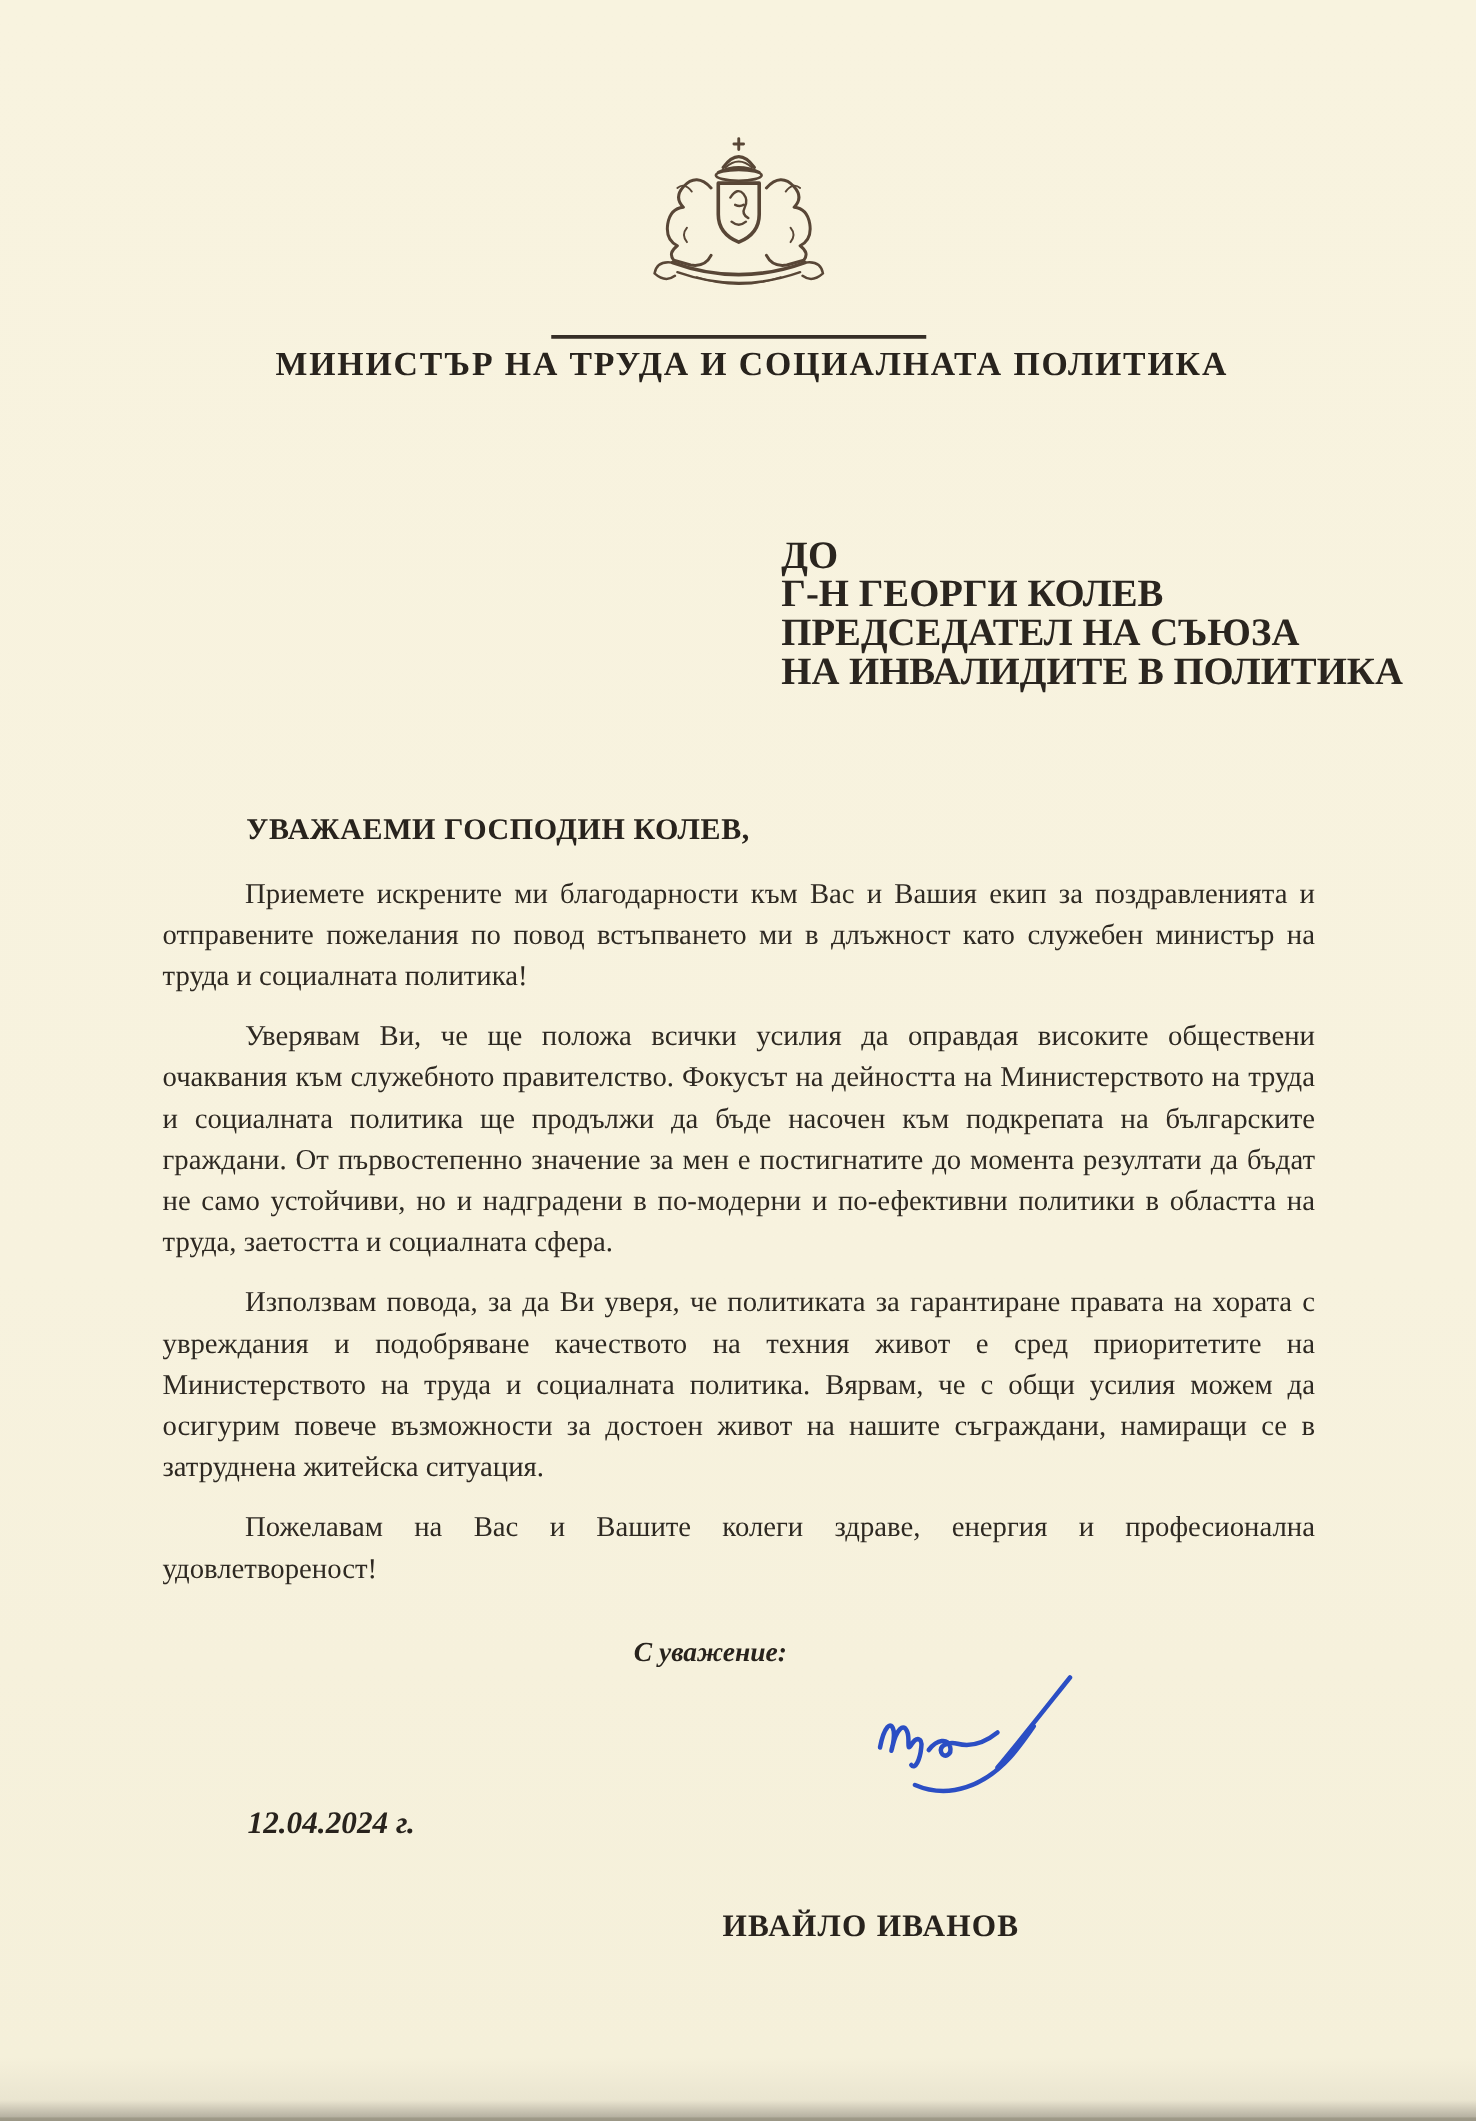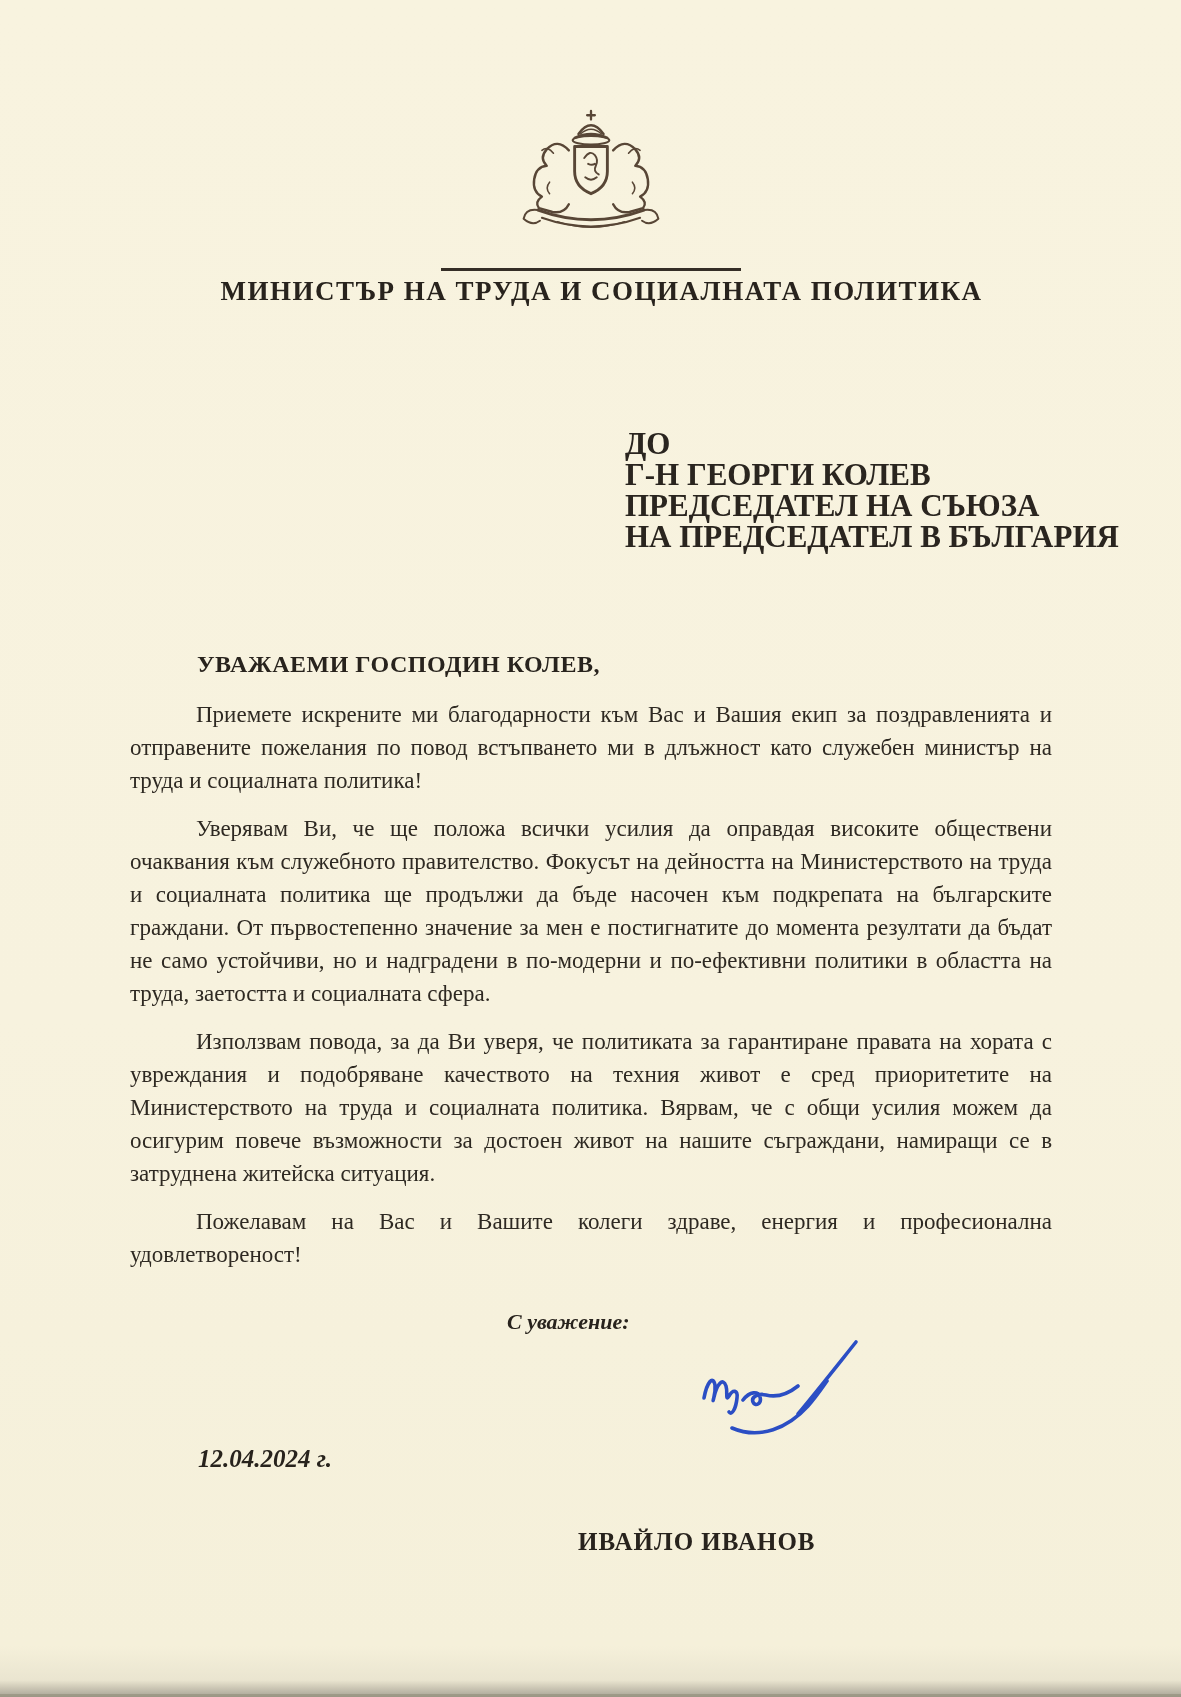--- a/index.html
+++ b/index.html
@@ -178,21 +178,21 @@
       </g>
     </svg>
   </div>
   <div class="letterhead-rule"></div>
   <div class="ministry">МИНИСТЪР НА ТРУДА И СОЦИАЛНАТА ПОЛИТИКА</div>
 
   <div class="recipient">
     <div>ДО</div>
     <div>Г-Н ГЕОРГИ КОЛЕВ</div>
     <div>ПРЕДСЕДАТЕЛ НА СЪЮЗА</div>
-    <div>НА ПРЕДСЕДАТЕЛ В БЪЛГАРИЯ</div>
+    <div>НА ИНВАЛИДИТЕ В ПОЛИТИКА</div>
   </div>
 
   <div class="salutation">УВАЖАЕМИ ГОСПОДИН КОЛЕВ,</div>
 
   <div class="body-text">
     <p>Приемете искрените ми благодарности към Вас и Вашия екип за поздравленията и отправените пожелания по повод встъпването ми в длъжност като служебен министър на труда и социалната политика!</p>
     <p>Уверявам Ви, че ще положа всички усилия да оправдая високите обществени очаквания към служебното правителство. Фокусът на дейността на Министерството на труда и социалната политика ще продължи да бъде насочен към подкрепата на българските граждани. От първостепенно значение за мен е постигнатите до момента резултати да бъдат не само устойчиви, но и надградени в по-модерни и по-ефективни политики в областта на труда, заетостта и социалната сфера.</p>
     <p>Използвам повода, за да Ви уверя, че политиката за гарантиране правата на хората с увреждания и подобряване качеството на техния живот е сред приоритетите на Министерството на труда и социалната политика. Вярвам, че с общи усилия можем да осигурим повече възможности за достоен живот на нашите съграждани, намиращи се в затруднена житейска ситуация.</p>
     <p>Пожелавам на Вас и Вашите колеги здраве, енергия и професионална удовлетвореност!</p>
   </div>

